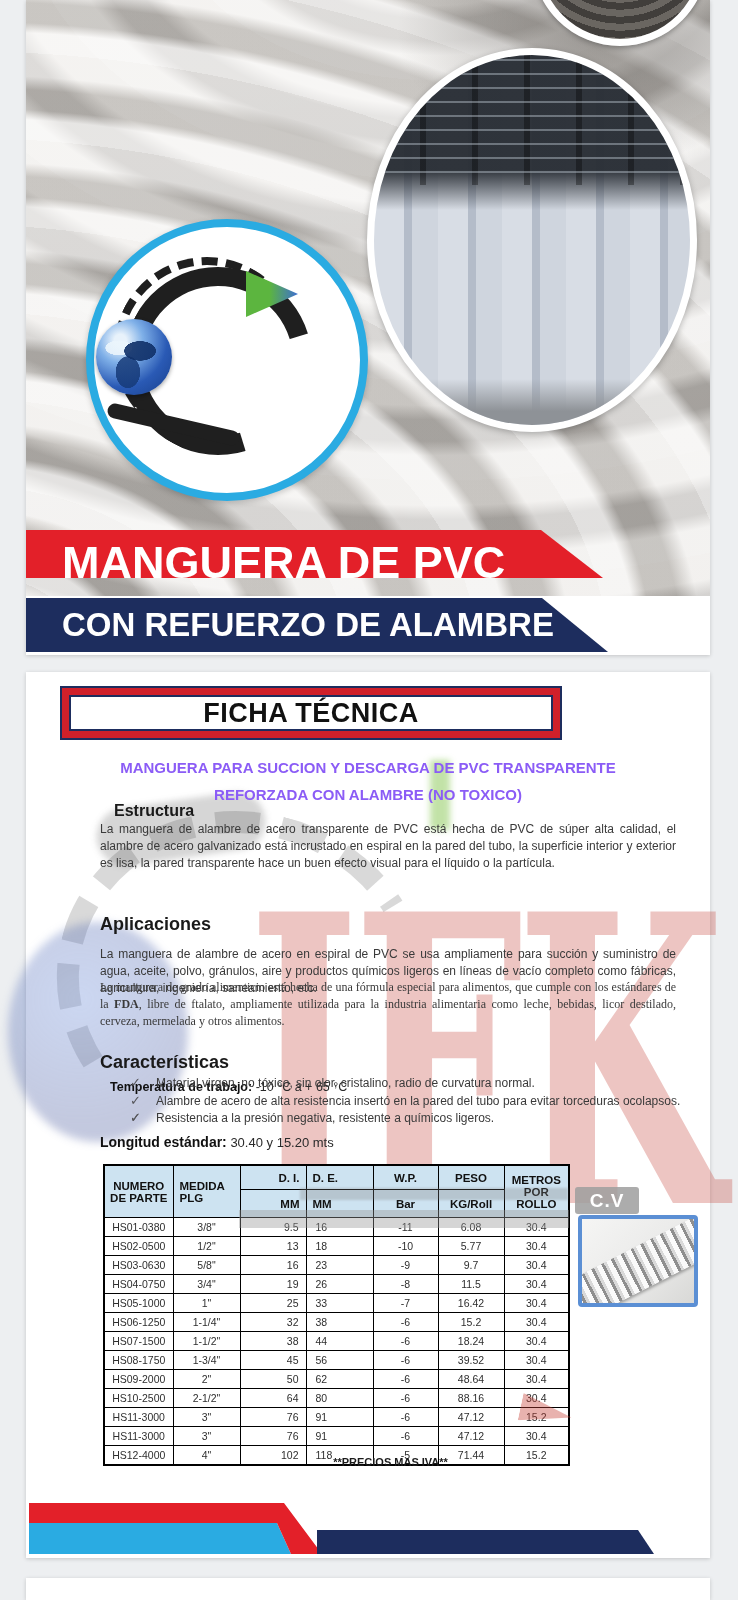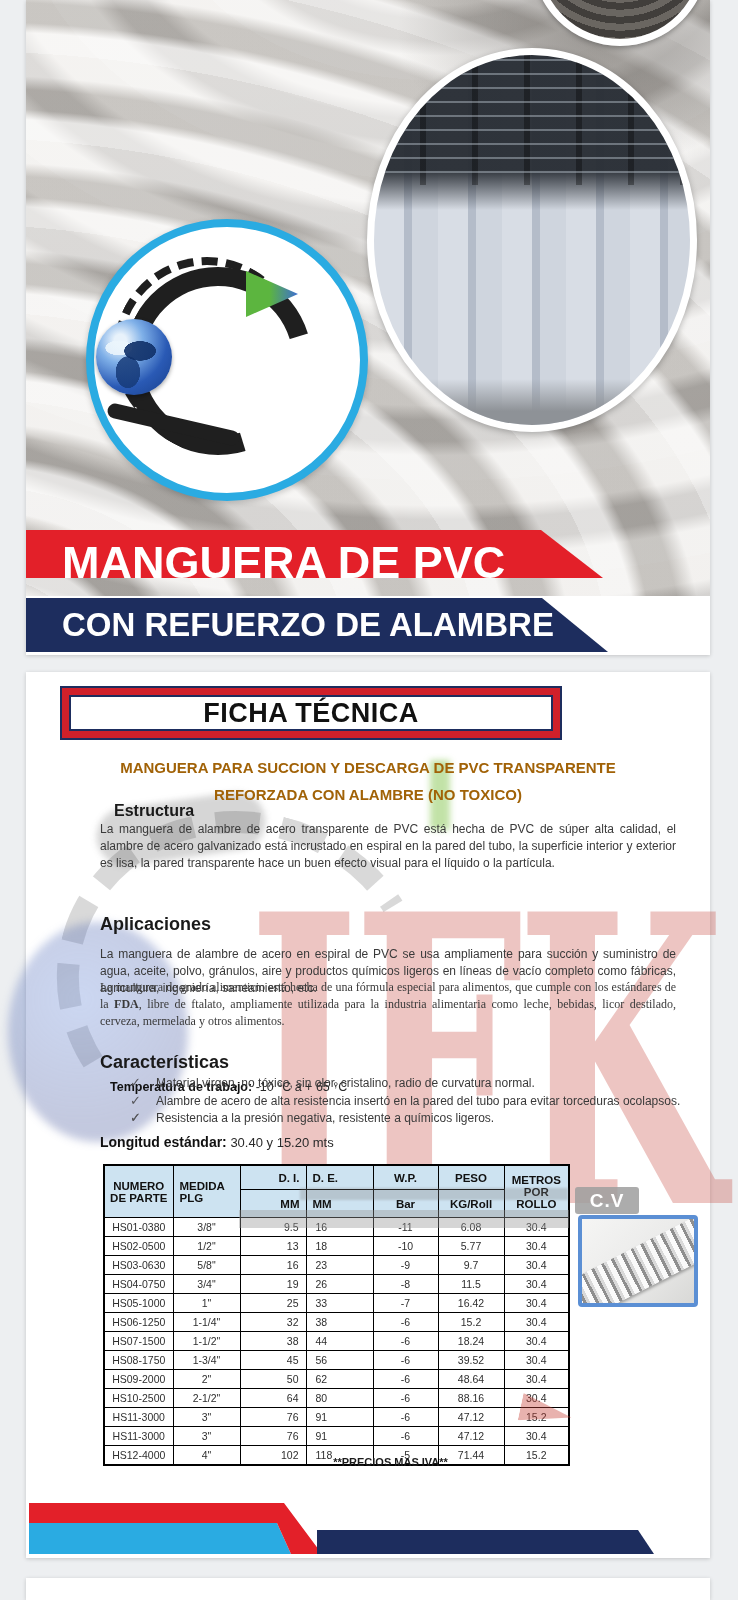--- a/index.html
+++ b/index.html
@@ -90,21 +90,21 @@
   .wm-red-tip{left:494px;top:726px;width:52px;height:28px;background:rgba(197,62,53,.4);
     clip-path:polygon(0 0,100% 50%,0 100%);transform:rotate(12deg);}
   .cv-box{left:549px;top:515px;width:64px;height:27px;background:rgba(158,158,158,.85);border-radius:3px;
     color:#fff;font-weight:bold;font-size:19px;line-height:27px;text-align:center;letter-spacing:1px;}
   .ficha-box{
     left:34px;top:14px;width:502px;height:54px;box-sizing:border-box;background:#fff;
     border:2px solid #1d2d5e;box-shadow:inset 0 0 0 7px #d0202a, inset 0 0 0 9px #1d2d5e;
     display:flex;align-items:center;justify-content:center;
   }
   .ficha-title{font-size:27px;font-weight:bold;color:#111;letter-spacing:.5px;}
-  .prod-heading{left:40px;top:82px;width:604px;text-align:center;font-size:15px;font-weight:bold;color:#a16207;line-height:27px;}
+  .prod-heading{left:40px;top:82px;width:604px;text-align:center;font-size:15px;font-weight:bold;color:#8b5cf6;line-height:27px;}
   .sec-title{font-weight:bold;color:#1a1a1a;font-size:16px;}
   .body-text{font-size:12px;line-height:17px;color:#3a3a3a;text-align:justify;}
   .t-estructura{left:88px;top:130px;}
   .p-estructura{left:74px;top:149px;width:576px;}
   .t-aplicaciones{left:74px;top:242px;font-size:18px;}
   .p-aplicaciones1{left:74px;top:266px;width:576px;margin-top:8px;}
   .p-aplicaciones2{left:74px;top:307px;width:576px;font-family:Liberation Serif, serif;}
   .temp-line{left:84px;top:362px;font-size:12.5px;color:#2a2a2a;margin-top:46px;}
   .temp-line b{color:#111;}
   .t-caract{left:74px;top:380px;font-size:18px;}

